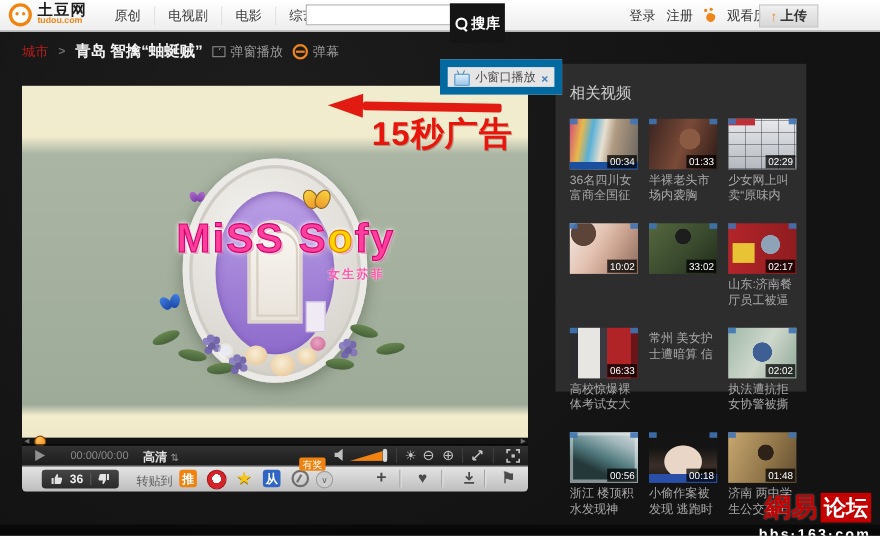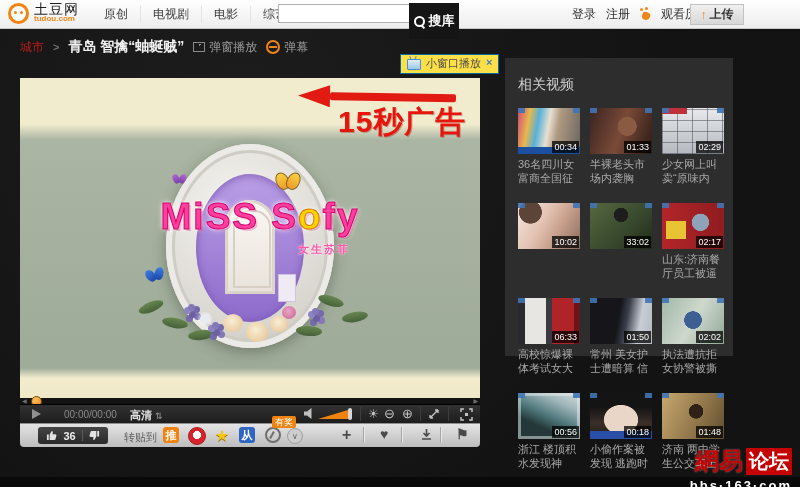--- a/index.html
+++ b/index.html
@@ -9,21 +9,21 @@
 
   
   .topbar{position:absolute;left:0;top:0;width:800px;height:28px;
           background:linear-gradient(#ffffff,#ededed);border-bottom:1px solid #c9c9c9;z-index:30}
   .logo{position:absolute;left:8px;top:3px;display:flex;align-items:center;gap:5px}
   .logo-face{width:21px;height:21px;border-radius:50%;background:#f3830f;position:relative}
   .logo-face::before{content:"";position:absolute;left:3px;top:3px;width:15px;height:15px;border-radius:50%;background:#fff}
   .logo-face::after{content:"";position:absolute;left:6px;top:8px;width:3px;height:3px;border-radius:50%;background:#f3830f;
                     box-shadow:6px 0 0 #f3830f}
   .logo-text{display:flex;flex-direction:column;line-height:10px}
-  .logo-title{font-size:14px;font-weight:normal;color:#1c1c1c;letter-spacing:1px}
+  .logo-title{font-size:14px;font-weight:bold;color:#1c1c1c;letter-spacing:1px}
   .logo-domain{font-size:8px;color:#f08519;font-weight:bold}
   .nav{position:absolute;left:92px;top:0;height:28px;display:flex;align-items:center}
   .nav-item{padding:0 12px;font-size:12px;color:#3a3a3a;border-left:1px solid #e2e2e2;display:flex;align-items:center;gap:3px;cursor:pointer}
   .nav-item:first-child{border-left:none}
   .caret{font-size:8px;color:#999}
   .search-input{position:absolute;left:278px;top:4px;width:126px;height:17px;border:1px solid #b3b3b3;background:#fff;font-size:12px;padding:0 4px}
   .search-btn{position:absolute;left:409px;top:3px;width:50px;height:36px;background:#151515;color:#fff;
               display:flex;align-items:center;justify-content:center;gap:4px;font-size:13px;font-weight:bold;cursor:pointer}
   .mag{width:7px;height:7px;border:2px solid #fff;border-radius:50%;position:relative;display:inline-block}
   .mag::after{content:"";position:absolute;left:6px;top:7px;width:2px;height:4px;background:#fff;transform:rotate(-45deg)}
@@ -42,22 +42,22 @@
   .bc-sep{font-size:11px;color:#6f6f6f;font-weight:bold}
   .bc-title{font-size:14px;color:#f2f2f2;font-weight:bold}
   .bc-link{display:flex;align-items:center;gap:4px;color:#9a9a9a;font-size:12px;margin-left:0;cursor:pointer}
   .popwin-icon{width:10px;height:8px;border:1px solid #8a8a8a;position:relative}
   .popwin-icon::after{content:"";position:absolute;right:1px;top:1px;width:4px;height:4px;
                       background:linear-gradient(135deg,#8a8a8a 0 1.5px,transparent 1.5px)}
   .danmu-icon{width:10px;height:10px;border:2px solid #f08519;border-radius:50%;position:relative}
   .danmu-icon::after{content:"";position:absolute;left:1px;top:4px;width:8px;height:2px;background:#f08519}
 
   
-  .minitip{position:absolute;left:400px;top:54px;height:16px;background:#fde047;border:1px solid #0369a1;
-           display:flex;align-items:flex-start;gap:5px;padding:1px 6px;z-index:20;font-size:11px;color:#4a4a4a}
+  .minitip{position:absolute;left:400px;top:54px;height:16px;background:#e5e5e5;border:7px solid #0369a1;
+           display:flex;align-items:flex-end;gap:5px;padding:1px 6px;z-index:20;font-size:11px;color:#4a4a4a}
   .tv-icon{width:12px;height:9px;border:1px solid #4a90c8;border-radius:1px;background:linear-gradient(#dceeff,#9ec8e8);position:relative;margin-top:3px}
   .tv-icon::before{content:"";position:absolute;left:2px;top:-4px;width:1px;height:4px;background:#4a90c8;transform:rotate(-25deg)}
   .tv-icon::after{content:"";position:absolute;left:7px;top:-4px;width:1px;height:4px;background:#4a90c8;transform:rotate(25deg)}
   .minitip-close{color:#3f7fc0;font-weight:bold;cursor:pointer}
 
   
   .player{position:absolute;left:20px;top:78px;width:460px;z-index:10}
   .ad-countdown{height:20px;position:relative;
      background:linear-gradient(90deg,#bcb692,#77725a 38%,#77725a 62%,#c6c09c);display:flex;align-items:center;justify-content:center}
   .ad-countdown-text{font-size:11px;color:#fff;text-shadow:0 1px 1px rgba(0,0,0,.4)}
@@ -397,23 +397,20 @@
     <div class="vtitle">山东:济南餐厅员工被逼吞苍蝇</div>
   </div>
 
   <div class="vid c1 r3">
     <div class="thumb t7">
         <span class="dur">06:33</span>
       </div>
     <div class="vtitle">高校惊爆裸体考试女大学生</div>
   </div>
   <div class="vid c2 r3">
-    <div class="thumb t8">
-        <span class="dur">01:50</span>
-      </div>
     <div class="vtitle">常州 美女护士遭暗算 信息被</div>
   </div>
   <div class="vid c3 r3">
     <div class="thumb t9">
         <span class="dur">02:02</span>
       </div>
     <div class="vtitle">执法遭抗拒 女协警被撕破裤</div>
   </div>
 
   <div class="vid c1 r4">

